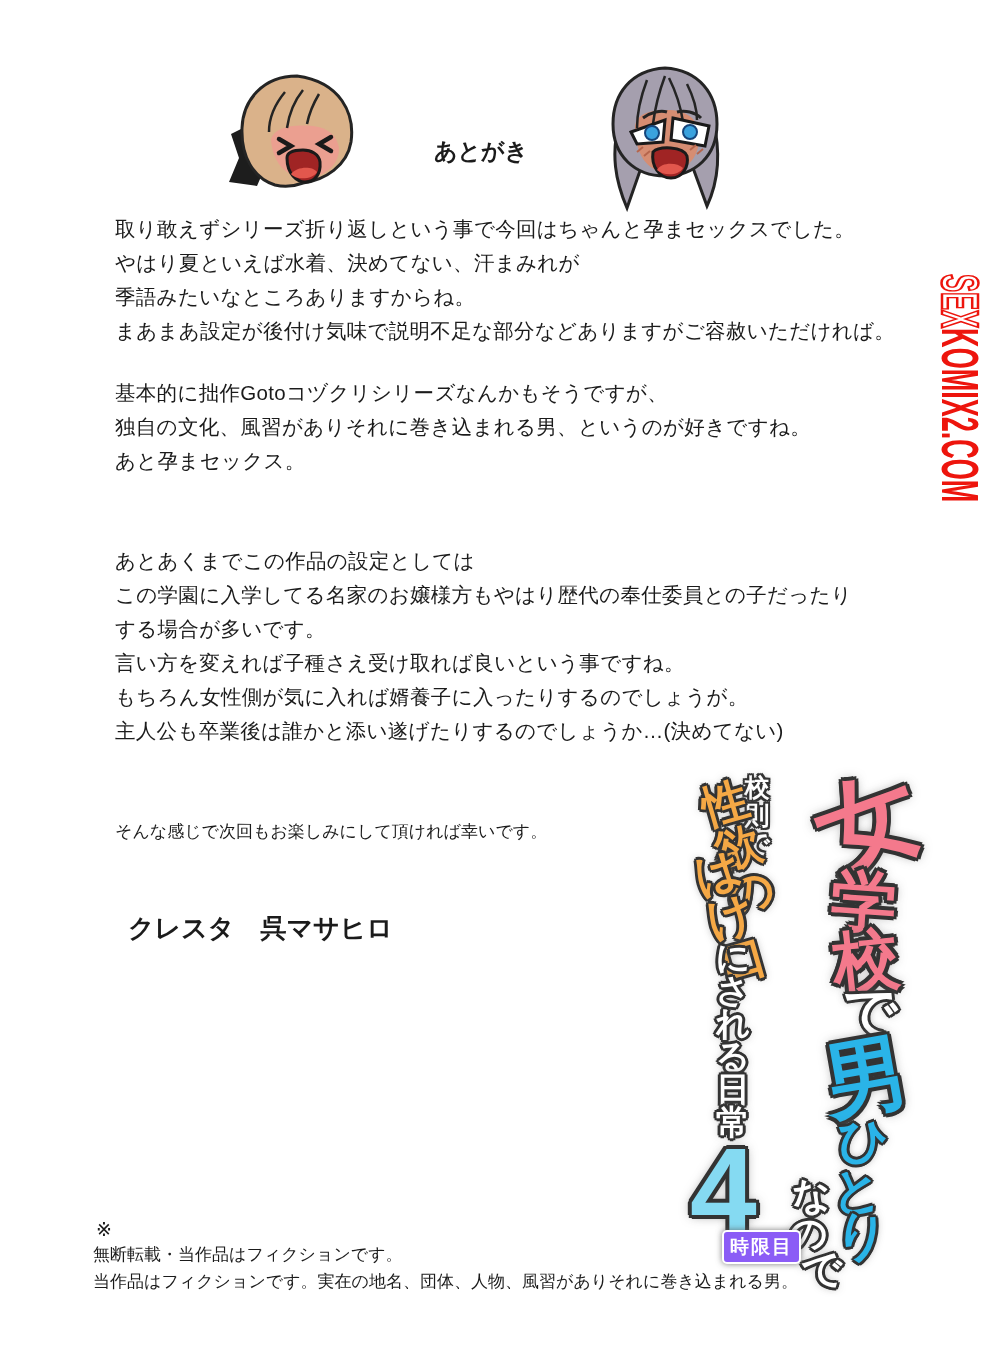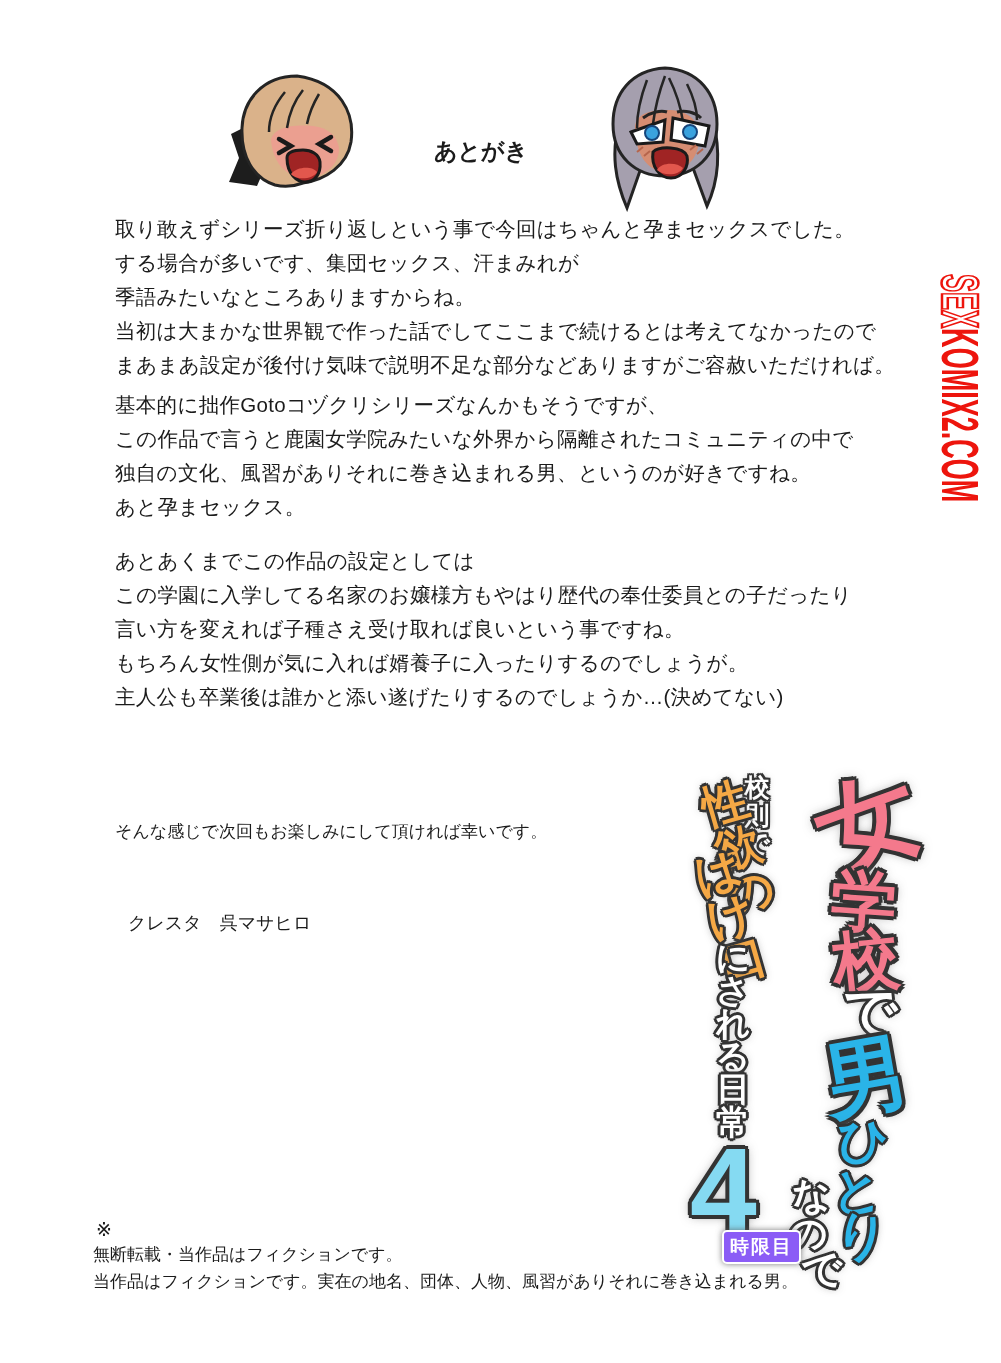--- a/index.html
+++ b/index.html
@@ -10,21 +10,21 @@
     color:#1b1b1b;
   }
   
   .atogaki-title {
     position:absolute; left:434px; top:136px;
     font-size:23px; font-weight:bold;
   }
   .para { position:absolute; left:115px; font-size:20.5px; font-weight:normal; }
   .para .line { line-height:34px; white-space:nowrap; letter-spacing:0.3px; }
   .closing-line { position:absolute; left:115px; top:820px; font-size:17px; font-weight:normal; white-space:nowrap; }
-  .credit-line  { position:absolute; left:128px; top:911px; font-size:18px; font-weight:normal; white-space:nowrap; }
+  .credit-line  { position:absolute; left:128px; top:911px; font-size:26px; font-weight:bold; white-space:nowrap; }
   .footer-mark  { position:absolute; left:96px; top:1218px; font-size:19px; }
   .footer-line1 { position:absolute; left:93px; top:1243px; font-size:17px; white-space:nowrap; }
   .footer-line2 { position:absolute; left:93px; top:1270px; font-size:17px; white-space:nowrap; }
   
   .watermark {
     position:absolute; left:986px; top:274px;
     transform-origin:top left;
     transform:rotate(90deg) scaleX(0.52);
     font-size:52px; font-weight:bold; line-height:1.02;
     color:#ed150d; white-space:nowrap; letter-spacing:0px;
@@ -119,36 +119,35 @@
       <path d="M62,108 C68,114 84,114 88,106 C82,100 66,100 62,108 Z" fill="#e2574d"></path>
     </svg>
   </div>
 
   <div class="watermark">
     <span class="wm-outline">SEX</span><span>KOMIX2.COM</span>
   </div>
 
   <div class="para" style="top:212px;">
     <div class="line">取り敢えずシリーズ折り返しという事で今回はちゃんと孕まセックスでした。</div>
-    <div class="line">する場合が多いです、集団セックス、汗まみれが</div>
+    <div class="line">やはり夏といえば水着、決めてない、汗まみれが</div>
     <div class="line">季語みたいなところありますからね。</div>
-    <div class="line">当初は大まかな世界観で作った話でしてここまで続けるとは考えてなかったので</div>
     <div class="line">まあまあ設定が後付け気味で説明不足な部分などありますがご容赦いただければ。</div>
   </div>
 
-  <div class="para" style="top:388px;">
+  <div class="para" style="top:376px;">
     <div class="line">基本的に拙作Gotoコヅクリシリーズなんかもそうですが、</div>
-    <div class="line">この作品で言うと鹿園女学院みたいな外界から隔離されたコミュニティの中で</div>
     <div class="line">独自の文化、風習がありそれに巻き込まれる男、というのが好きですね。</div>
     <div class="line">あと孕まセックス。</div>
   </div>
 
   <div class="para" style="top:544px;">
     <div class="line">あとあくまでこの作品の設定としては</div>
     <div class="line">この学園に入学してる名家のお嬢様方もやはり歴代の奉仕委員との子だったり</div>
+    <div class="line">する場合が多いです。</div>
     <div class="line">言い方を変えれば子種さえ受け取れば良いという事ですね。</div>
     <div class="line">もちろん女性側が気に入れば婿養子に入ったりするのでしょうが。</div>
     <div class="line">主人公も卒業後は誰かと添い遂げたりするのでしょうか…(決めてない)</div>
   </div>
 
   <div class="closing-line">そんな感じで次回もお楽しみにして頂ければ幸いです。</div>
   <div class="credit-line">クレスタ　呉マサヒロ</div>
 
   <div>
 

